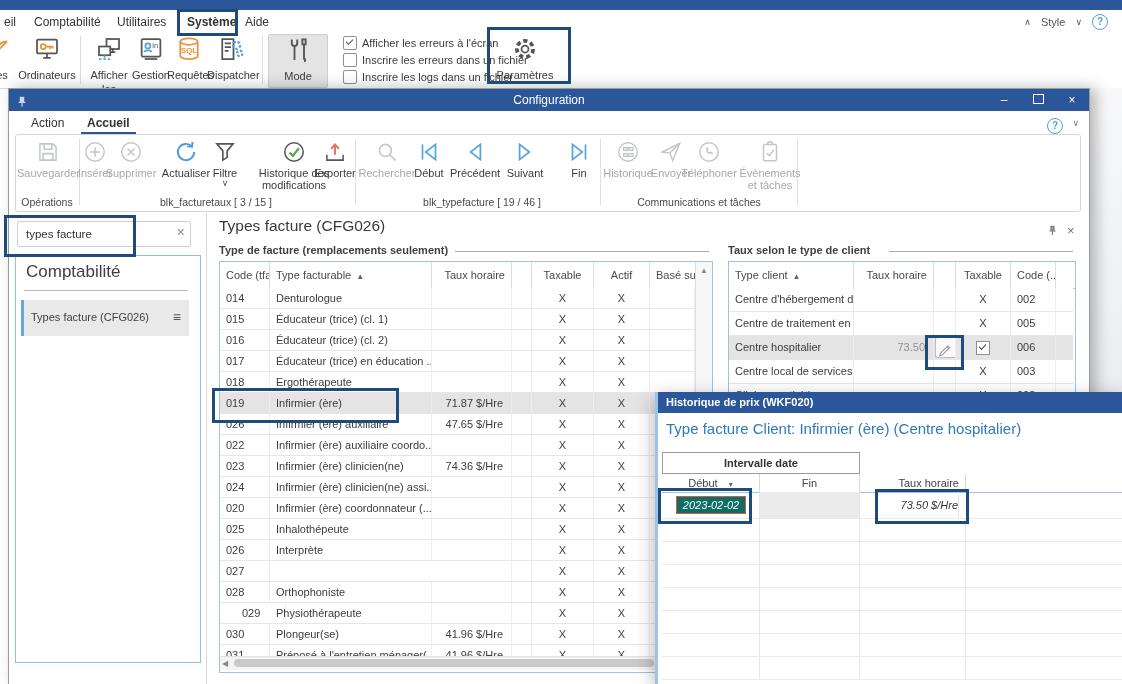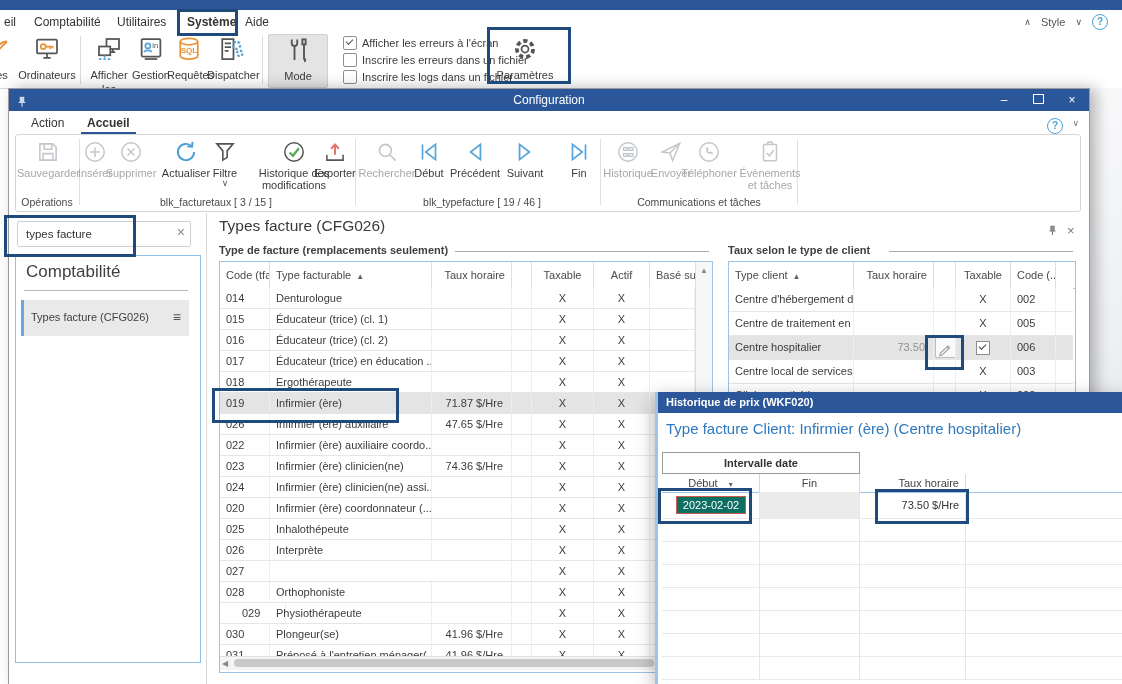--- a/index.html
+++ b/index.html
@@ -89,21 +89,21 @@
   .dlg-title{position:absolute;left:0;top:0;width:100%;height:21px;background:#2b579a;}
   .dlg-title span{position:absolute;left:8px;top:4px;color:#fff;font-size:11px;font-weight:bold;}
   .dlg-heading{position:absolute;left:8px;top:28px;font-size:15px;color:#2e79be;}
   .dlg-table{position:absolute;left:4px;top:60px;width:460px;font-size:11px;}
   .dlg-merged{position:absolute;left:0;top:0;width:198px;height:22px;border:1px solid #9b9b9b;
     box-sizing:border-box;text-align:center;line-height:20px;font-weight:bold;color:#333;background:#fff;}
   .dlg-hrow{position:absolute;left:0;top:22px;width:460px;height:18px;border-bottom:1px solid #9dc3e6;}
   .dlg-th{position:absolute;top:0;height:18px;line-height:18px;color:#444;border-right:1px solid #d8d8d8;
     box-sizing:border-box;text-align:center;}
   .dlg-row{position:absolute;left:0;width:460px;border-bottom:1px solid #e9e9e9;}
-  .dlg-td{position:absolute;top:0;height:100%;border-right:1px solid #e6e6e6;box-sizing:border-box;}
+  .dlg-td{position:absolute;top:0;height:100%;border-right:1px solid #e6e6e6;box-sizing:border-box;font-style:italic;}
   .sel-date{position:absolute;left:14px;top:4px;width:68px;height:16px;background:#0d6e62;
     border:1px solid #cf5b4c;color:#fff;text-align:center;line-height:16px;font-size:11px;}
   .bg-right{left:1088px;top:88px;width:34px;height:596px;
     background:linear-gradient(115deg,#fbfbfc 0%,#eef0f3 45%,#d9dce3 100%);}
   svg{vertical-align:middle;}
 </style>
 </head>
 <body>
 
 <div id="screen">
@@ -679,21 +679,21 @@
           <span>Début</span>
           <span style="font-size:8px;color:#666;margin-left:8px">▾</span></span>
         <span class="dlg-th" style="left:98px;width:100px">Fin</span>
         <span class="dlg-th" style="left:198px;width:106px;text-align:right;padding-right:6px;box-sizing:border-box">Taux horaire</span>
       </div>
       <div class="dlg-row" style="top:40px;height:26px">
         <span class="dlg-td" style="left:0;width:98px">
           <span class="sel-date">2023-02-02</span>
           </span>
         <span class="dlg-td" style="left:98px;width:100px;background:#ebebeb"></span>
-        <span class="dlg-td" style="left:198px;width:106px;text-align:right;line-height:26px;padding-right:6px;color:#333">73.50 $/Hre</span>
+        <span class="dlg-td" style="left:191px;width:106px;text-align:right;line-height:26px;color:#333">73.50 $/Hre</span>
       </div>
       <div>
           <div class="dlg-row" style="top: 66px; height: 23px;">
             <span class="dlg-td" style="left: 0px; width: 98px;"></span>
             <span class="dlg-td" style="left: 98px; width: 100px;"></span>
             <span class="dlg-td" style="left: 198px; width: 106px;"></span>
           </div>
           <div class="dlg-row" style="top: 89px; height: 23px;">
             <span class="dlg-td" style="left: 0px; width: 98px;"></span>
             <span class="dlg-td" style="left: 98px; width: 100px;"></span>

